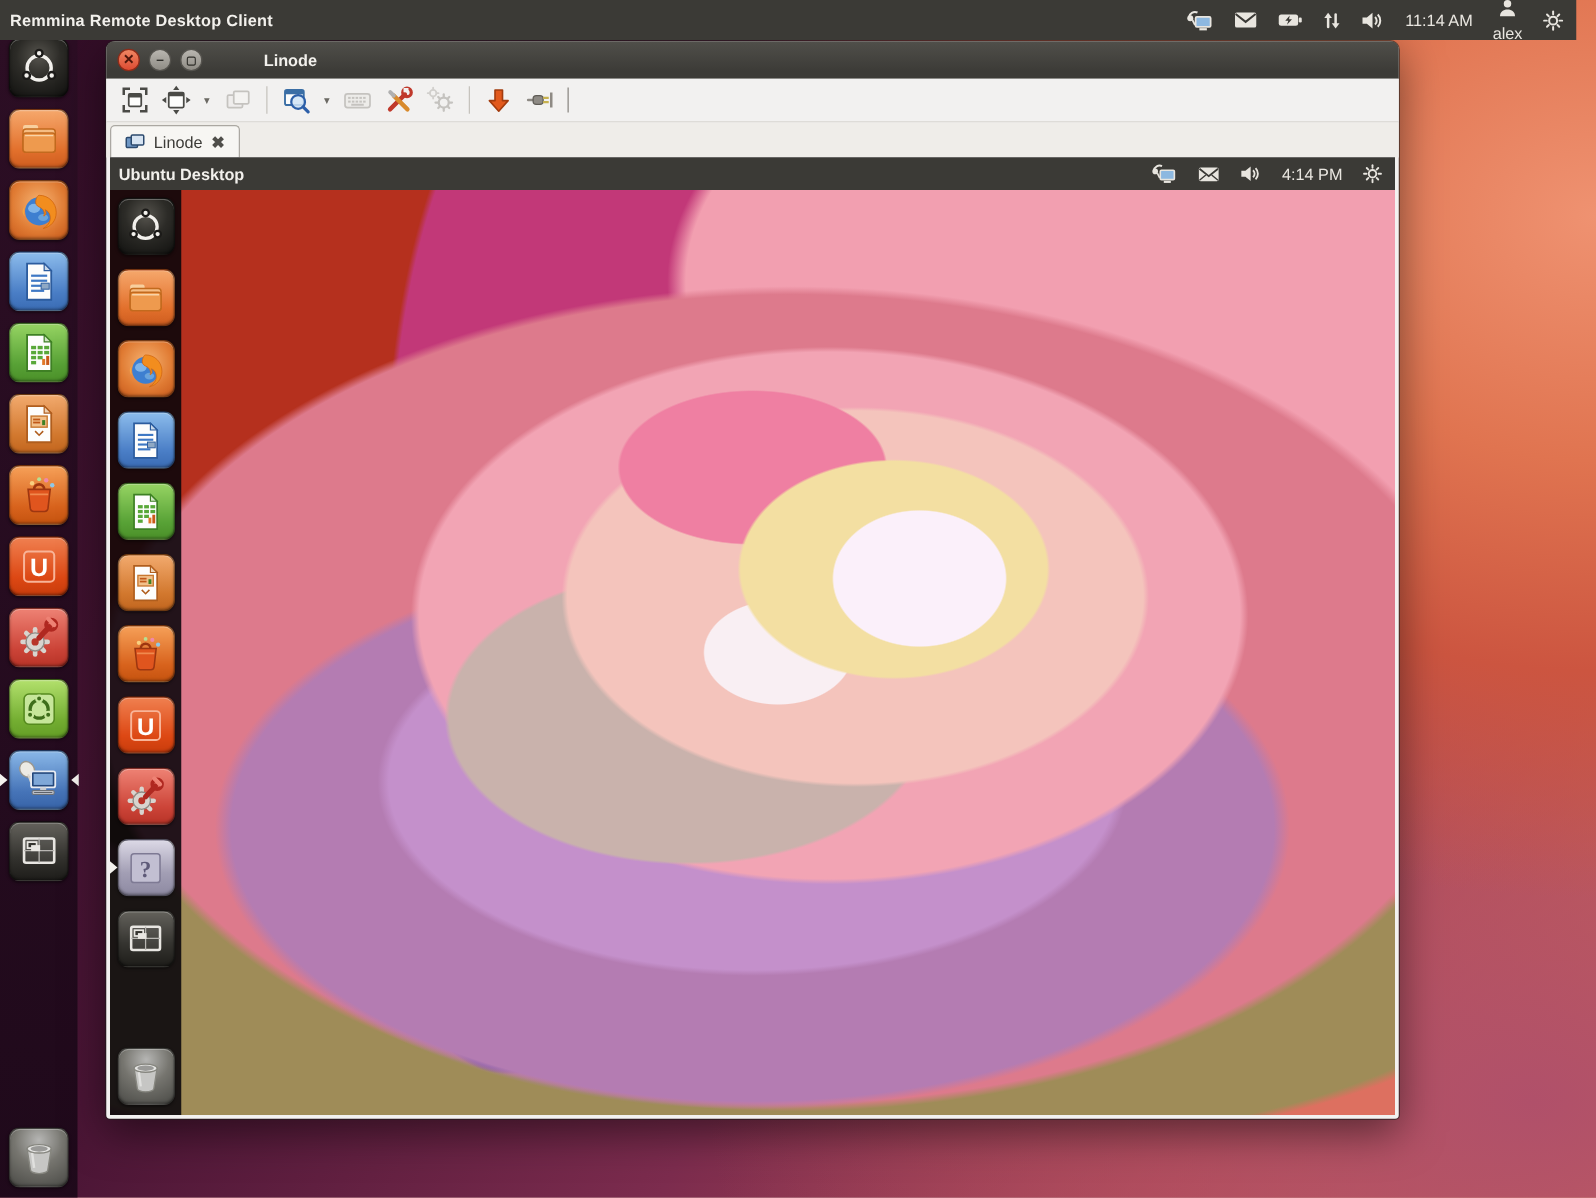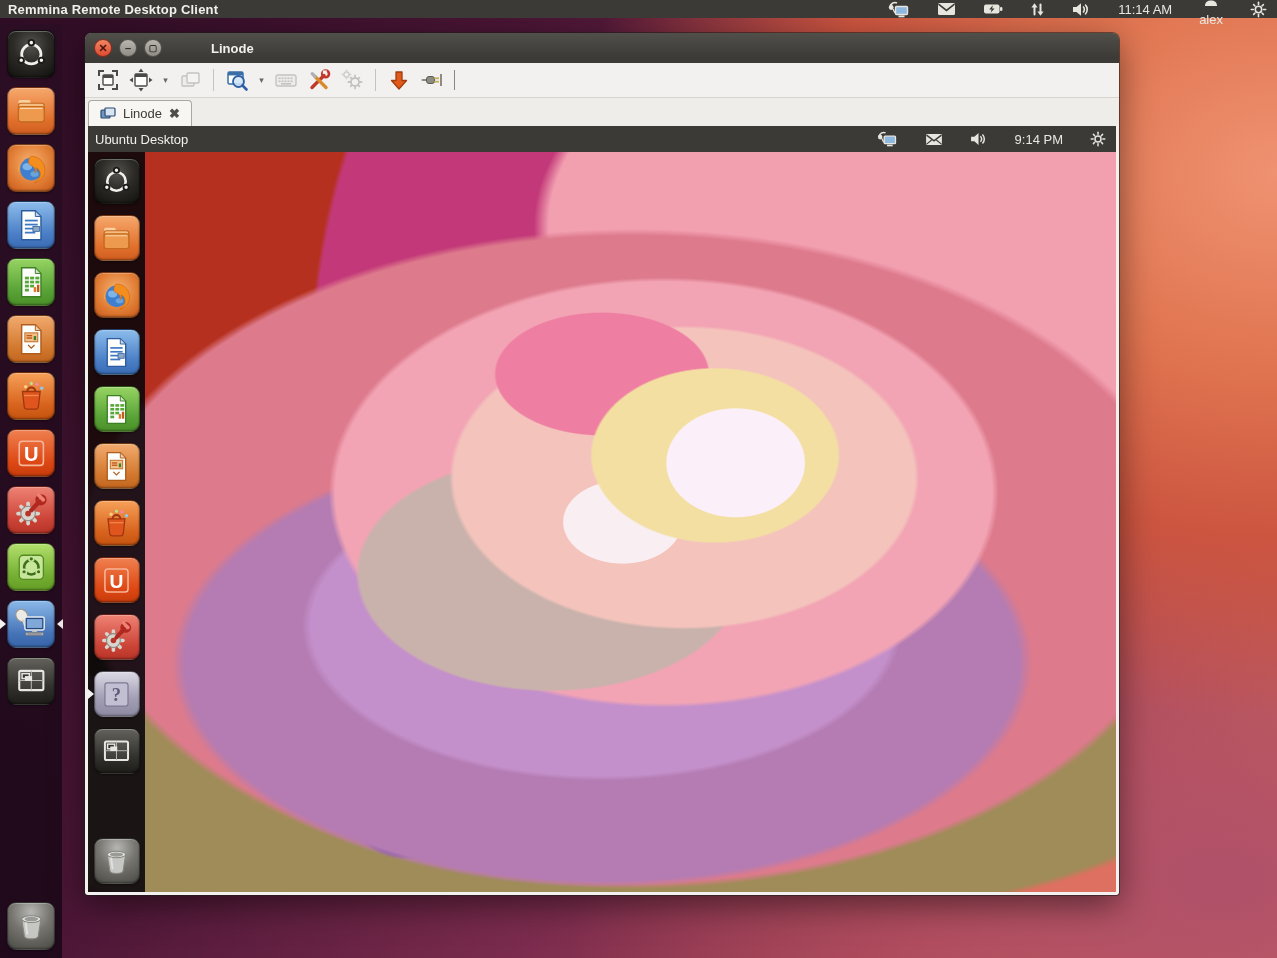--- a/index.html
+++ b/index.html
@@ -7,24 +7,24 @@
 
   
   #desktop { position:absolute; inset:0;
     background:
       radial-gradient(ellipse 900px 700px at 100% 18%, #ef9271 0%, #e07450 28%, #cc5540 52%, rgba(170,60,70,0) 78%),
       radial-gradient(ellipse 1100px 700px at 96% 92%, #b0506a 0%, rgba(140,60,90,0) 60%),
       linear-gradient(118deg, #2e0c24 0%, #4a1535 30%, #7c2c4e 58%, #b14a52 80%, #d06a54 100%);
   }
 
   
-  #host-menubar { position:absolute; top:0; left:0; right:0; height:18px; background:#3b3a36;
+  #host-menubar { position:absolute; top:0; left:0; right:16px; height:32px; background:#3b3a36;
     display:flex; align-items:center; color:#f2f0ec; z-index:60; }
   #host-menubar .bar-title { font-weight:bold; font-size:13px; padding-left:8px; letter-spacing:.2px; }
-  .tray { margin-left:auto; display:flex; align-items:center; gap:27px; padding-right:10px; height:100%; }
+  .tray { margin-left:auto; display:flex; align-items:center; gap:16px; padding-right:10px; height:100%; }
   .tray svg { display:block; }
   .tray .t-text { font-size:13px; color:#e9e6e0; }
   .tray .t-user { display:flex; align-items:center; gap:5px;flex-direction:column; }
 
   
   .launcher { position:absolute; display:flex; flex-direction:column; align-items:center; z-index:40; }
   #host-launcher { left:0; top:24px; bottom:0; width:62px; padding-top:6px; gap:9px;
     background:linear-gradient(180deg, rgba(44,14,36,.97), rgba(30,9,26,.97)); }
   #remote-launcher { left:0; top:26px; bottom:0; width:57px; padding-top:6px; gap:11px;
     background:rgba(8,4,10,.88); }
@@ -83,21 +83,21 @@
   #tabbar { height:28px; background:#efede9; display:flex; align-items:flex-end; padding-left:3px; }
   #tab-linode { display:inline-flex; align-items:center; gap:7px; height:26px; padding:0 11px;
     background:#f7f6f3; border:1px solid #aba8a2; border-bottom:none; border-radius:4px 4px 0 0; cursor:pointer; }
   #tab-linode .tab-label { font-size:13px; color:#3c3b37; }
   #tab-linode .tab-close { font-size:13px; font-weight:bold; color:#4f4e4a; cursor:pointer; }
 
   
   #viewport { position:absolute; top:93px; left:3px; right:3px; bottom:3px; background:#000; overflow:hidden; }
   #rpanel { position:absolute; top:0; left:0; right:0; height:26px; background:#3b3a36;
     display:flex; align-items:center; color:#f2f0ec; z-index:45; }
-  #rpanel .bar-title { font-weight:normal; font-size:13px; padding-left:7px; }
+  #rpanel .bar-title { font-weight:bold; font-size:13px; padding-left:7px; }
   #rwall { position:absolute; left:0; right:0; top:26px; bottom:0;
     background-color:#8c2430;
     background-image:
       radial-gradient(ellipse 70px 55px  at 63% 42%, #fbf0fa 98%, rgba(0,0,0,0) 100%),
       radial-gradient(ellipse 125px 88px at 61% 41%, #f3dfa2 98%, rgba(0,0,0,0) 100%),
       radial-gradient(ellipse 60px 42px  at 52% 50%, #f9eff3 98%, rgba(0,0,0,0) 100%),
       radial-gradient(ellipse 108px 62px at 50% 30%, #ef7fa2 98%, rgba(0,0,0,0) 100%),
       radial-gradient(ellipse 235px 152px at 58% 44%, #f4c4bc 98%, rgba(0,0,0,0) 100%),
       radial-gradient(ellipse 195px 118px at 45% 57%, #c9b2ac 98%, rgba(0,0,0,0) 100%),
       radial-gradient(ellipse 335px 215px at 56% 46%, #f2a4b4 98%, rgba(0,0,0,0) 100%),
@@ -522,21 +522,21 @@
                 <path d="M1.5 12 L7 7.5 M17.5 12 L12 7.5" stroke="#3b3a36" stroke-width="1.2" fill="none"></path>
               </svg>
             </span>
           <span title="volume-indicator">
               <svg width="18" height="14" viewBox="0 0 19 15">
                 <polygon points="1,5 4.5,5 9,1.2 9,13.8 4.5,10 1,10" fill="#e8e5df"></polygon>
                 <path d="M11 4.5a4 4 0 0 1 0 6" fill="none" stroke="#e8e5df" stroke-width="1.6"></path>
                 <path d="M13.2 2.6a7 7 0 0 1 0 9.8" fill="none" stroke="#e8e5df" stroke-width="1.6"></path>
               </svg>
             </span>
-          <span class="t-text">9:14 PM</span>
+          <span class="t-text">4:14 PM</span>
           <span title="session-menu">
               <svg width="16" height="16" viewBox="0 0 16 16">
                 <g stroke="#e8e5df" stroke-width="1.5" stroke-linecap="round">
                   <circle cx="8" cy="8" r="3" fill="none"></circle>
                   <line x1="8" y1="1.2" x2="8" y2="3.2"></line>
                   <line x1="8" y1="12.8" x2="8" y2="14.8"></line>
                   <line x1="1.2" y1="8" x2="3.2" y2="8"></line>
                   <line x1="12.8" y1="8" x2="14.8" y2="8"></line>
                   <line x1="3.4" y1="3.4" x2="4.7" y2="4.7"></line>
                   <line x1="11.3" y1="11.3" x2="12.6" y2="12.6"></line>

